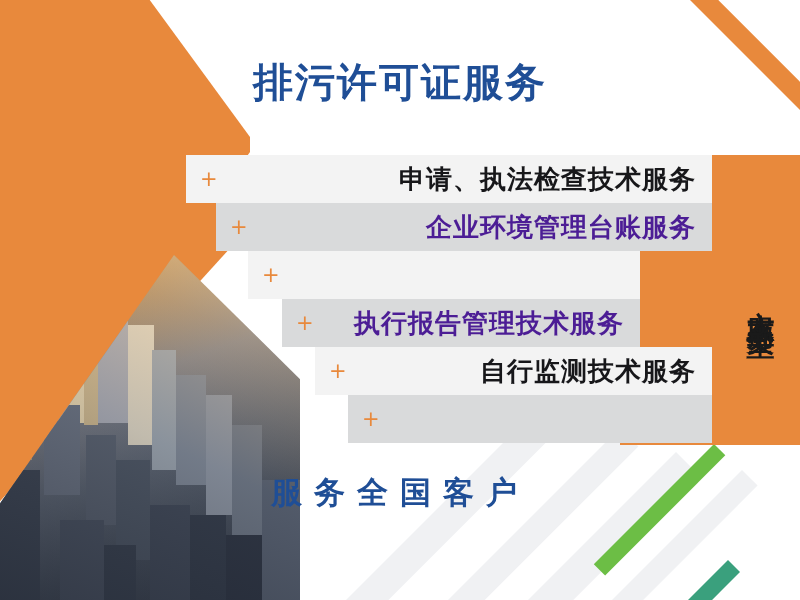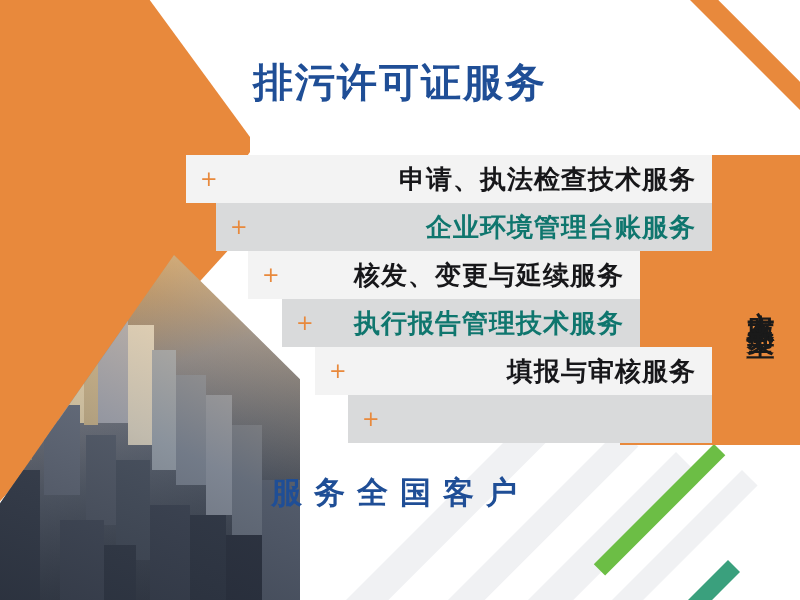--- a/index.html
+++ b/index.html
@@ -85,21 +85,21 @@
     flex:0 0 auto;color:#e8893c;font-size:21px;font-weight:400;
     line-height:1;padding-left:14px;font-family:"DejaVu Sans",sans-serif;
   }
   .row .rlabel{
     flex:1 1 auto;text-align:right;padding-right:16px;
     font-size:26px;font-weight:bold;letter-spacing:1px;white-space:nowrap;
   }
   .row.light{background:#f3f3f3;}
   .row.light .rlabel{color:#17171a;}
   .row.dark{background:#d9dadb;}
-  .row.dark .rlabel{color:#0f766e;}
+  .row.dark .rlabel{color:#4c1d95;}
 
   
   .slogan{
     position:absolute;left:0;top:472px;width:800px;text-align:center;
     font-size:31px;font-weight:bold;color:#1f4e96;letter-spacing:12px;
   }
 </style>
 </head>
 <body>
 
@@ -157,31 +157,30 @@
       <span class="rlabel">申请、执法检查技术服务</span>
     </div>
 
     <div class="row dark" style="left:216px;top:203px;width:496px;height:48px;">
       <span class="plus">+</span>
       <span class="rlabel">企业环境管理台账服务</span>
     </div>
 
     <div class="row light" style="left:248px;top:251px;width:392px;height:48px;">
       <span class="plus">+</span>
-      <span class="rlabel">核发、变更与延续服务</span>
     </div>
 
     <div class="row dark" style="left:282px;top:299px;width:358px;height:48px;">
       <span class="plus">+</span>
       <span class="rlabel">执行报告管理技术服务</span>
     </div>
 
     <div class="row light" style="left:315px;top:347px;width:397px;height:48px;">
       <span class="plus">+</span>
-      <span class="rlabel">填报与审核服务</span>
+      <span class="rlabel">自行监测技术服务</span>
     </div>
 
     <div class="row dark" style="left:348px;top:395px;width:364px;height:48px;">
       <span class="plus">+</span>
     </div>
   </div>
 
   <div class="slogan">服务全国客户</div>
 
 </div>

